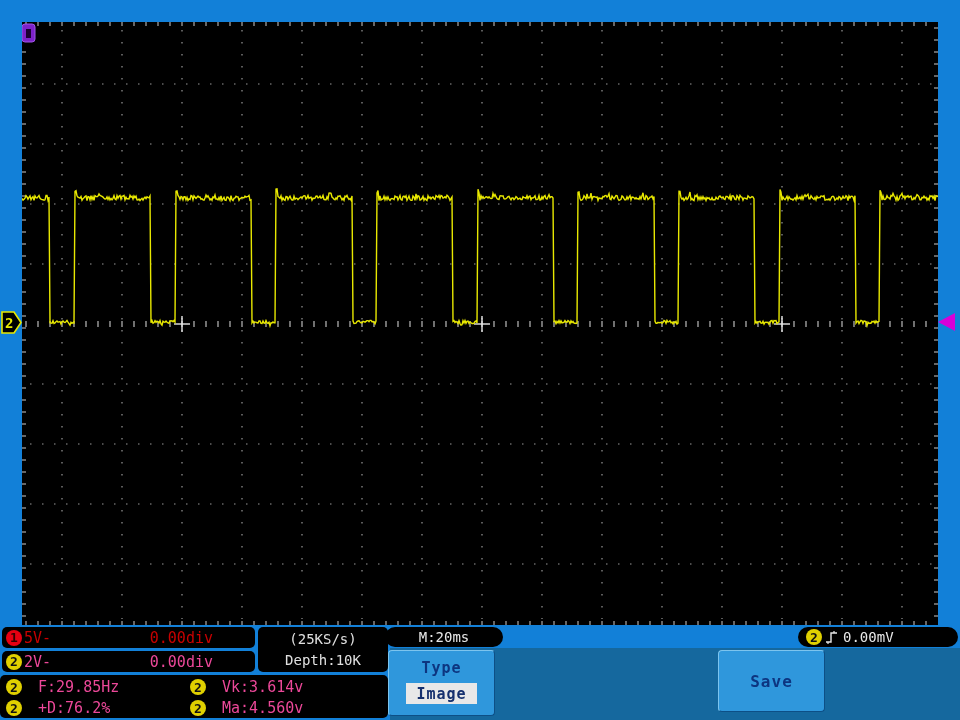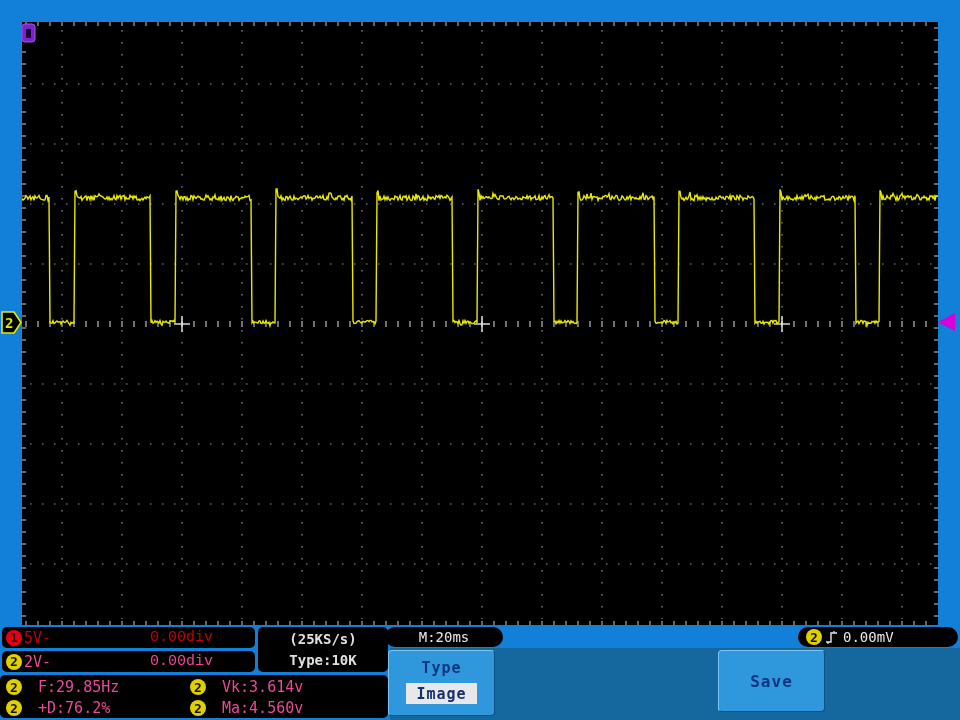--- a/index.html
+++ b/index.html
@@ -38,26 +38,26 @@
 
   
   .menu-bg { position:absolute; left:390px; top:648px; width:570px; height:72px; background:#15689e; }
   .blackbox { position:absolute; background:#000; border-radius:5px; color:#e8e800; font-size:15px; }
   .ch-row { left:2px; width:253px; height:21px; display:flex; align-items:center; }
   .badge { width:16px; height:16px; border-radius:50%; background:#e0d000; color:#111;
            font-size:13px; font-weight:bold; display:flex; align-items:center;
            justify-content:center; flex:none; }
   .badge.red { background:#e60012; color:#300; }
   .ch-row .volts { margin-left:2px; }
-  .ch-row .offs { position:absolute; right:42px;font-family:Liberation Mono, monospace; }
+  .ch-row .offs { position:absolute; right:42px; }
   .red-t { color:#c80000; }
   .yel-t { color:#ec4899; }
   .depth-box { left:258px; top:627px; width:130px; height:45px; color:#e0e0e0;
                display:flex; flex-direction:column; align-items:center; justify-content:center;
-               font-size:14px; line-height:21px;font-weight:bold; }
+               font-size:14px; line-height:21px; }
   .m-pill { left:385px; top:627px; width:118px; height:20px; border-radius:10px; font-size:14px;text-align:center; }
   .trig-pill { left:798px; top:627px; width:160px; height:20px; border-radius:10px;
                display:flex; align-items:center; padding:0 8px; font-size:14px; justify-content:flex-start; }
   .trig-pill .lvl { color:#e8e8e8; margin-left:2px; }
   .meas-box { left:0px; top:675px; width:388px; height:43px; }
   .meas-cell { position:absolute; display:flex; align-items:center; font-size:15px; }
   .meas-cell span.txt { margin-left:16px; }
 
   
   .softbtn { position:absolute; background:#2f97dc; border:1px solid #0d4f86;
@@ -461,21 +461,21 @@
   </div>
 
   <div class="blackbox ch-row" style="top:651px">
     <span class="badge" style="margin-left:4px">2</span>
     <span class="volts yel-t">2V-</span>
     <span class="offs yel-t">0.00div</span>
   </div>
 
   <div class="blackbox depth-box">
     <span>(25KS/s)</span>
-    <span>Type:10K</span>
+    <span>Depth:10K</span>
   </div>
 
   <div class="pill m-pill">M:20ms</div>
 
   <div class="pill trig-pill">
     <span class="badge">2</span>
     <svg width="16" height="15" viewBox="0 0 16 15" style="margin-left:3px">
       <path d="M1 12 h5 V3 h6" stroke="#e8e8e8" stroke-width="1.4" fill="none"></path>
       <path d="M3 12 v2 M9 3 v-2" stroke="#e8e8e8" stroke-width="1.2"></path>
     </svg>

